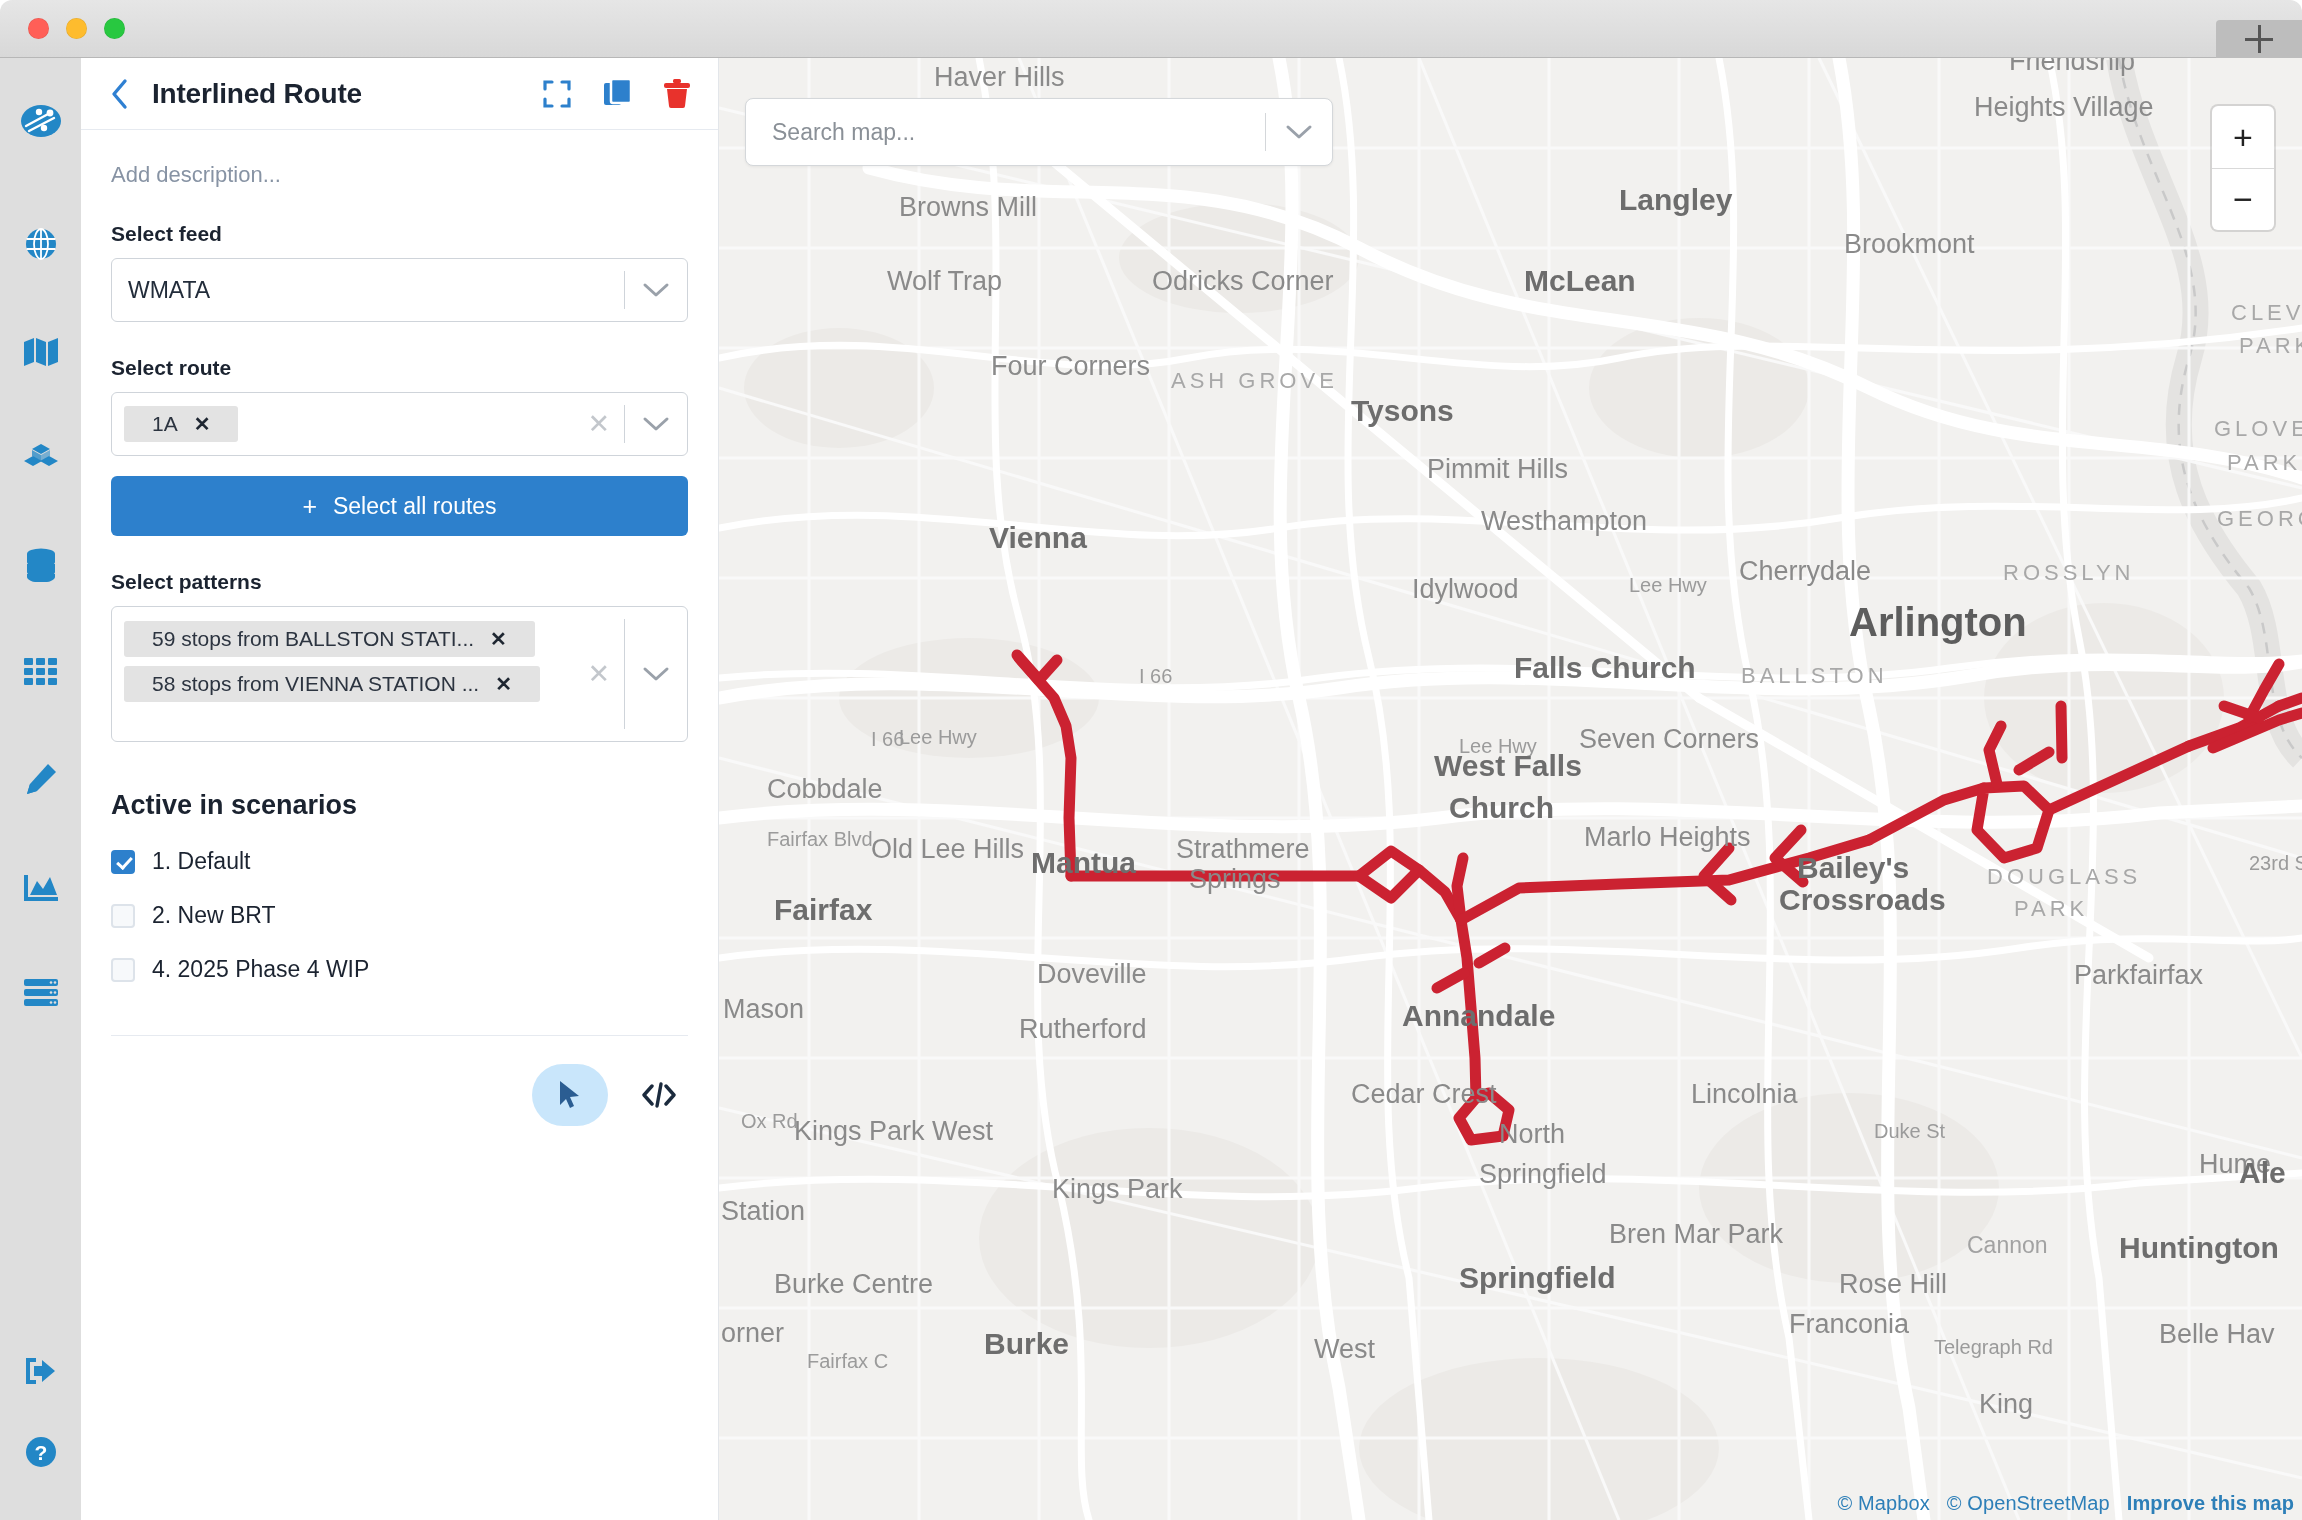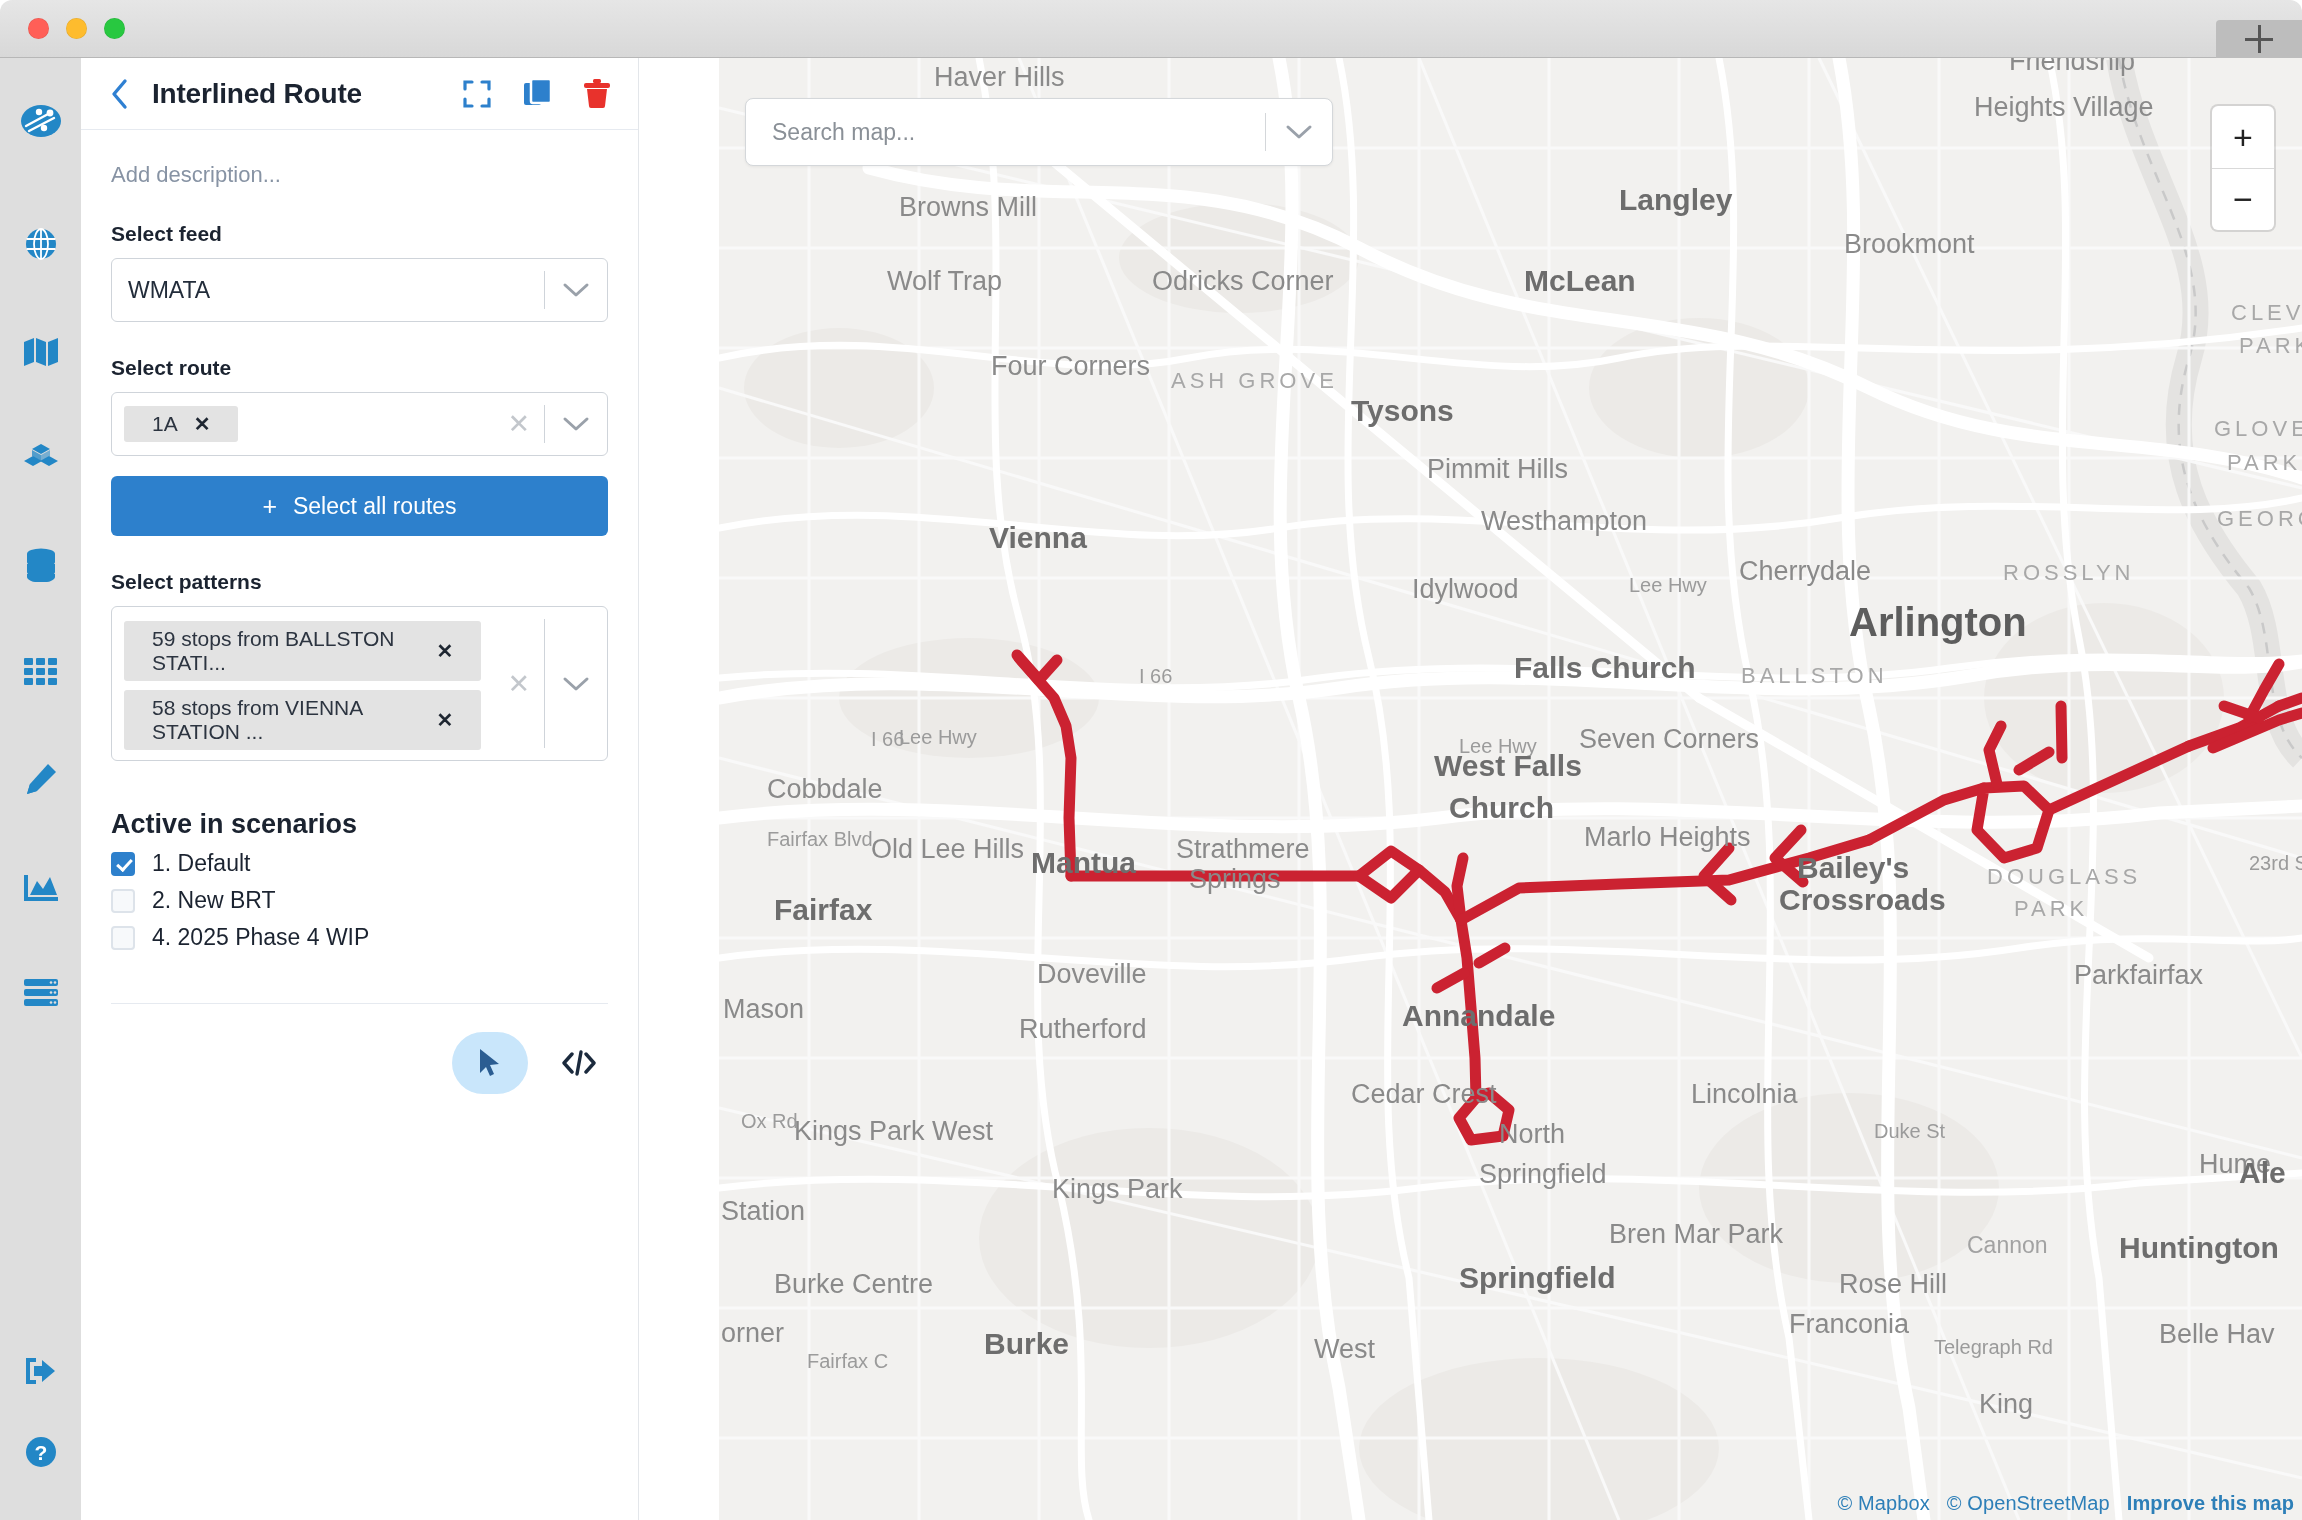--- a/index.html
+++ b/index.html
@@ -44,21 +44,21 @@
   }
   .rail-icon {
     width: 81px; height: 81px; display: flex; align-items: center; justify-content: center;
     color: #2387c6;
   }
   .rail-icon svg { display: block; }
   #rail .spacer { flex: 1; }
 
   
   #panel {
-    position: absolute; top: 58px; left: 81px; width: 558px; height: 1462px;
+    position: absolute; top: 58px; left: 81px; width: 638px; height: 1462px;
     background: #fff; border-right: 1px solid #e3e6ea; overflow: hidden;
   }
   #panel-header {
     height: 72px; display: flex; align-items: center; padding: 0 28px 0 22px;
     border-bottom: 1px solid #e6eaf0;
   }
   #back-chevron { width: 34px; height: 34px; display: flex; align-items: center;
     justify-content: center; color: #2f80d2; }
   #panel-title {
     font-size: 28px; font-weight: 700; color: #1b2330; margin-left: 15px;
@@ -117,21 +117,21 @@
 
   #patterns-box { min-height: 136px; align-items: stretch; }
   #patterns-box .select-tags { justify-content: flex-start; padding-top: 14px; }
   #patterns-box .sel-clear, #patterns-box .sel-arrow { align-self: center; }
   #patterns-box .sel-divider { align-self: stretch; }
 
   #scenarios-title {
     font-size: 27px; font-weight: 700; color: #1b2330; margin-top: 48px;
   }
   .scenario-row {
-    display: flex; align-items: center; gap: 17px; margin-top: 10px;
+    display: flex; align-items: center; gap: 17px; margin-top: 27px;
   }
   .cbox {
     width: 24px; height: 24px; border-radius: 4px; flex: none;
     border: 2px solid #dde3ea; background: #f7f9fb; position: relative;
   }
   .cbox.checked { background: #2d80cc; border-color: #2d80cc; }
   .cbox.checked::after {
     content: ""; position: absolute; left: 7px; top: 2px; width: 6px; height: 12px;
     border: solid #fff; border-width: 0 3px 3px 0; transform: rotate(42deg);
   }

